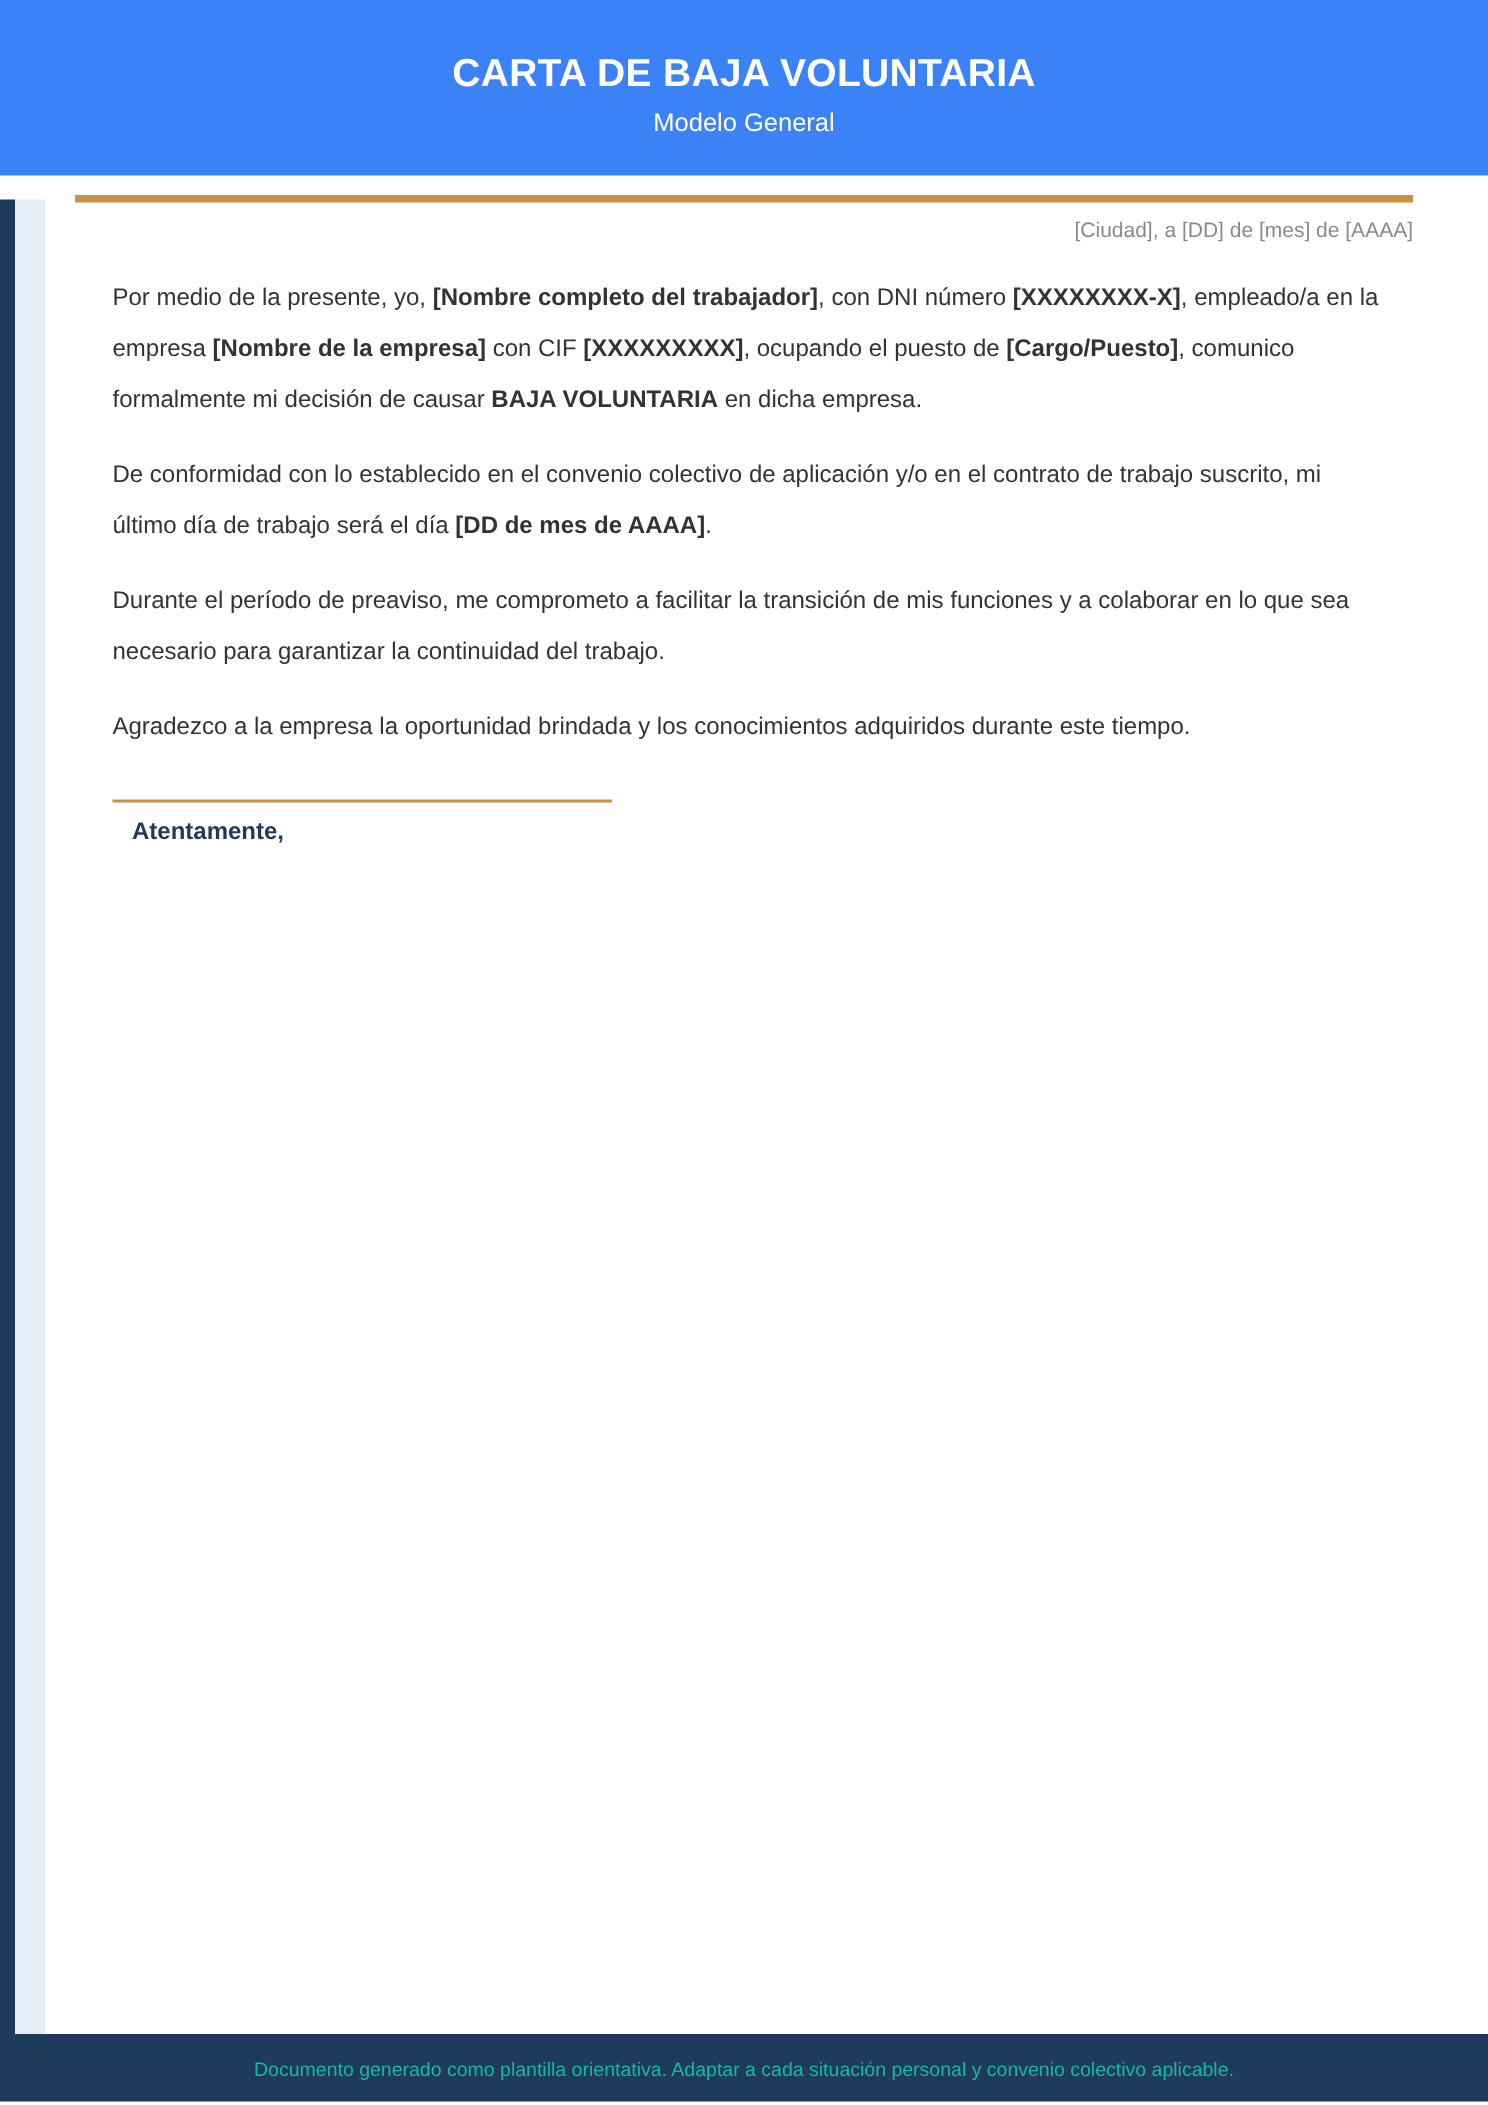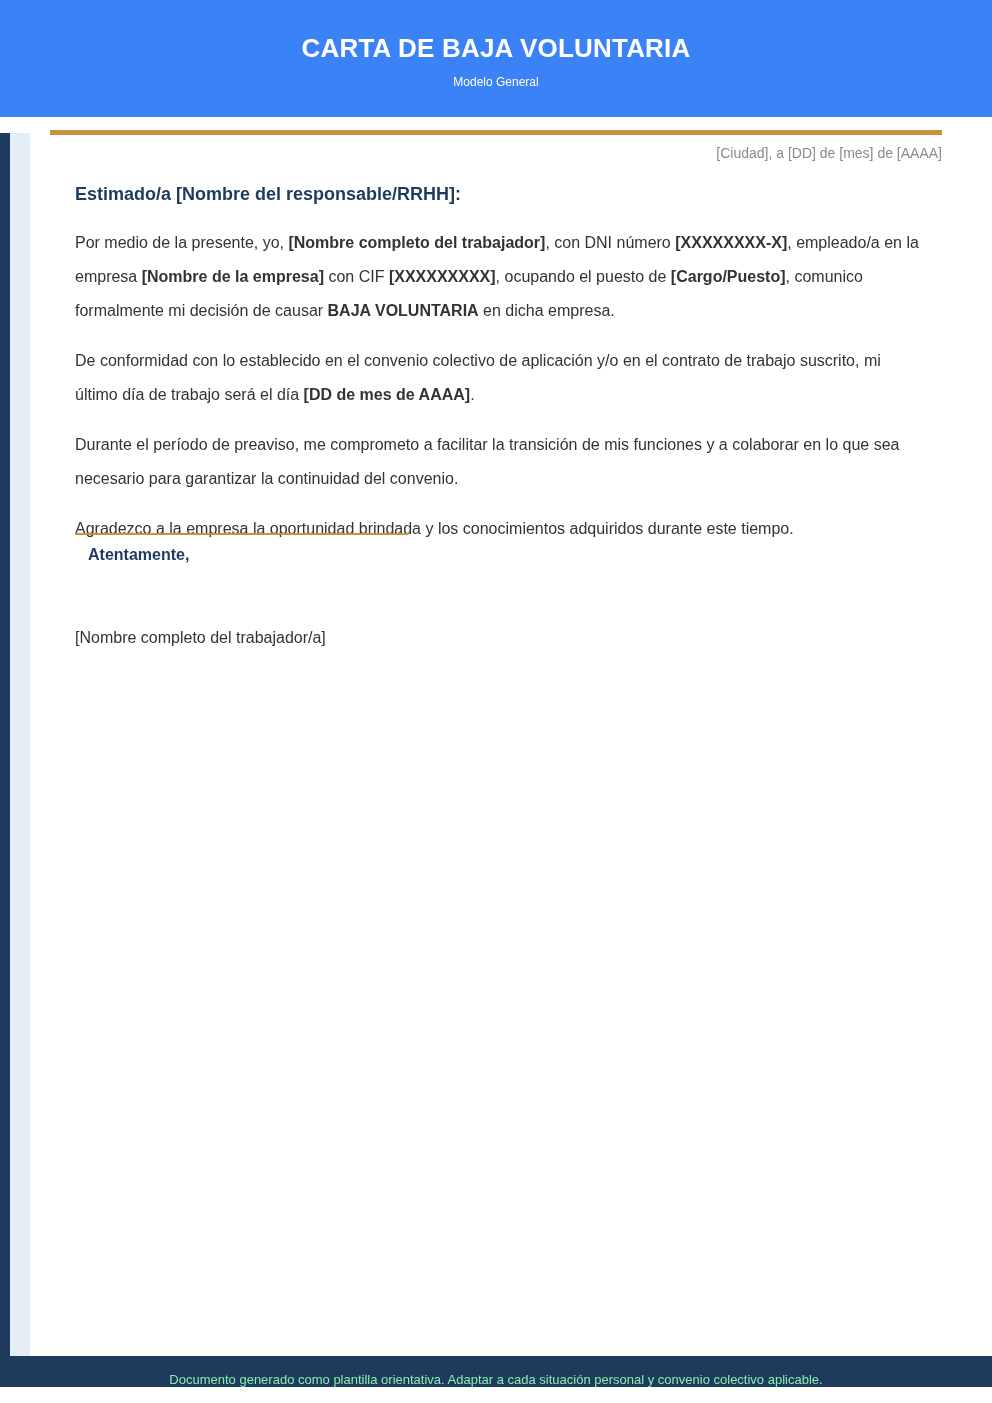--- a/index.html
+++ b/index.html
@@ -9,21 +9,21 @@
     .header {
       position: absolute; left: 0; top: 0; width: 992px; height: 117px;
       background: #3b82f6; color: #ffffff; text-align: center;
     }
     .header-title {
       position: absolute; left: 0; right: 0; top: 32px;
       font-size: 26px; font-weight: bold; letter-spacing: 0.2px; line-height: 32px;
     }
     .header-subtitle {
       position: absolute; left: 0; right: 0; top: 72px;
-      font-size: 12px; line-height: 20px;
+      font-size: 17px; line-height: 20px;
     }
 
     .side-dark {
       position: absolute; left: 0; top: 133px; width: 10px; height: 1223px; background: #1e3a5c;
     }
     .side-light {
       position: absolute; left: 10px; top: 133px; width: 20px; height: 1223px; background: #e4eef7;
     }
 
     .gold-rule {
@@ -50,54 +50,52 @@
     .closing {
       position: absolute; left: 88px; top: 545px;
       font-size: 16px; font-weight: bold; color: #1e3a5c; line-height: 20px;
     }
     .signature {
       position: absolute; left: 75px; top: 627px;
       font-size: 16px; line-height: 22.5px; color: #333333;
     }
 
     .footer {
-      position: absolute; left: 0; top: 1356px; width: 992px; height: 31px;
-      background: #1e3a5c; color: #86efac; text-align: center;
+      position: absolute; left: 0; top: 1356px; width: 992px; height: 45px;
+      background: #1e3a5c; color: #14b8a6; text-align: center;
       font-size: 13px; line-height: 47px;
     }
   </style>
 </head>
 <body>
 
 <div class="header">
   <div class="header-title">CARTA DE BAJA VOLUNTARIA</div>
   <div class="header-subtitle">Modelo General</div>
 </div>
 
 <div class="side-dark"></div>
 <div class="side-light"></div>
 
 <div class="gold-rule"></div>
 
 <div class="dateline">[Ciudad], a [DD] de [mes] de [AAAA]</div>
 
 <div class="content">
-  <div class="greeting">Estimado/a [Nombre del responsable/RRHH]:</div>
 
   <p class="para"><span>Por medio de la presente, yo, </span><b>[Nombre completo del trabajador]</b><span>, con DNI número </span><b>[XXXXXXXX-X]</b><span>, empleado/a en la empresa </span><b>[Nombre de la empresa]</b><span> con CIF </span><b>[XXXXXXXXX]</b><span>, ocupando el puesto de </span><b>[Cargo/Puesto]</b><span>, comunico formalmente mi decisión de causar </span><b>BAJA VOLUNTARIA</b><span> en dicha empresa.</span></p>
 
   <p class="para"><span>De conformidad con lo establecido en el convenio colectivo de aplicación y/o en el contrato de trabajo suscrito, mi último día de trabajo será el día </span><b>[DD de mes de AAAA]</b><span>.</span></p>
 
-  <p class="para">Durante el período de preaviso, me comprometo a facilitar la transición de mis funciones y a colaborar en lo que sea necesario para garantizar la continuidad del convenio.</p>
+  <p class="para">Durante el período de preaviso, me comprometo a facilitar la transición de mis funciones y a colaborar en lo que sea necesario para garantizar la continuidad del trabajo.</p>
 
   <p class="para">Agradezco a la empresa la oportunidad brindada y los conocimientos adquiridos durante este tiempo.</p>
 </div>
 
 <div class="sig-line"></div>
 <div class="closing">Atentamente,</div>
 
 <div class="signature">
-  <div>[Nombre completo del trabajador/a]</div>
 </div>
 
 <div class="footer">
   <span>Documento generado como plantilla orientativa. Adaptar a cada situación personal y convenio colectivo aplicable.</span>
 </div>
 
 </body></html>

